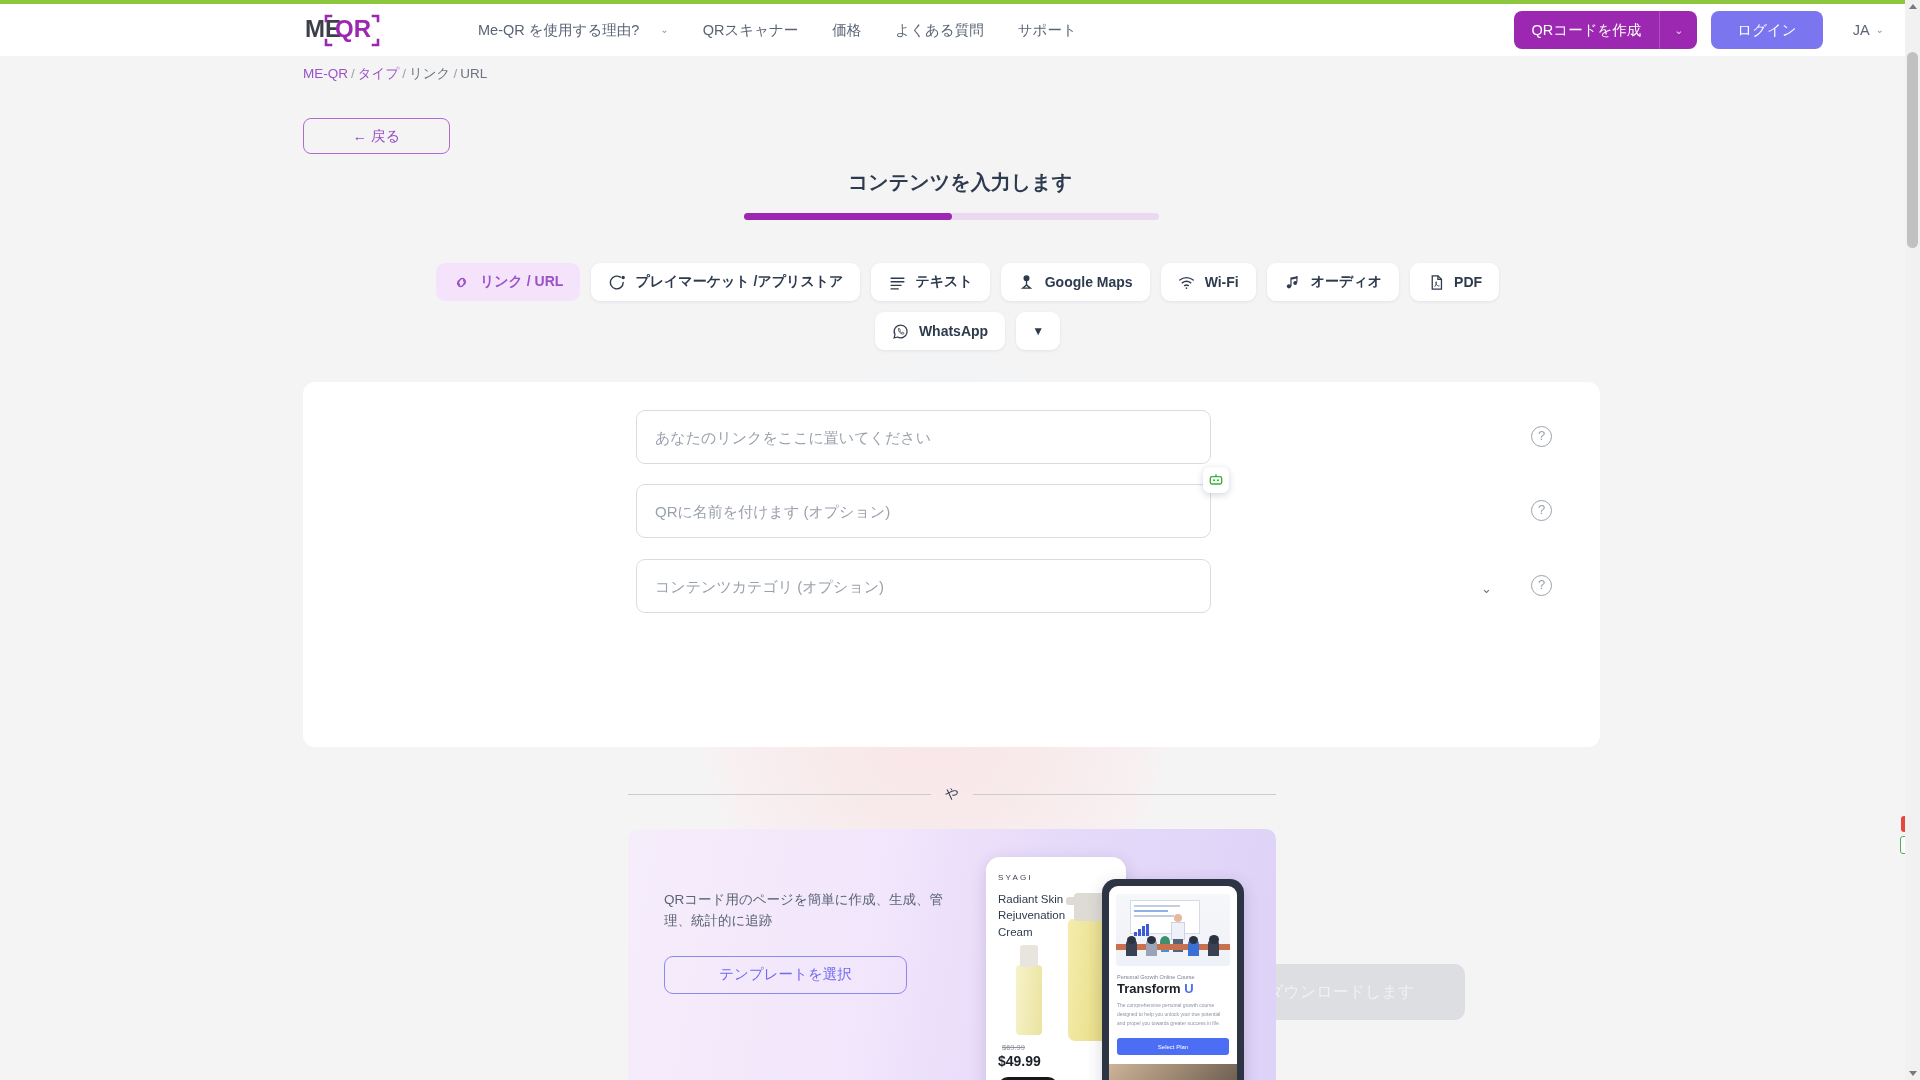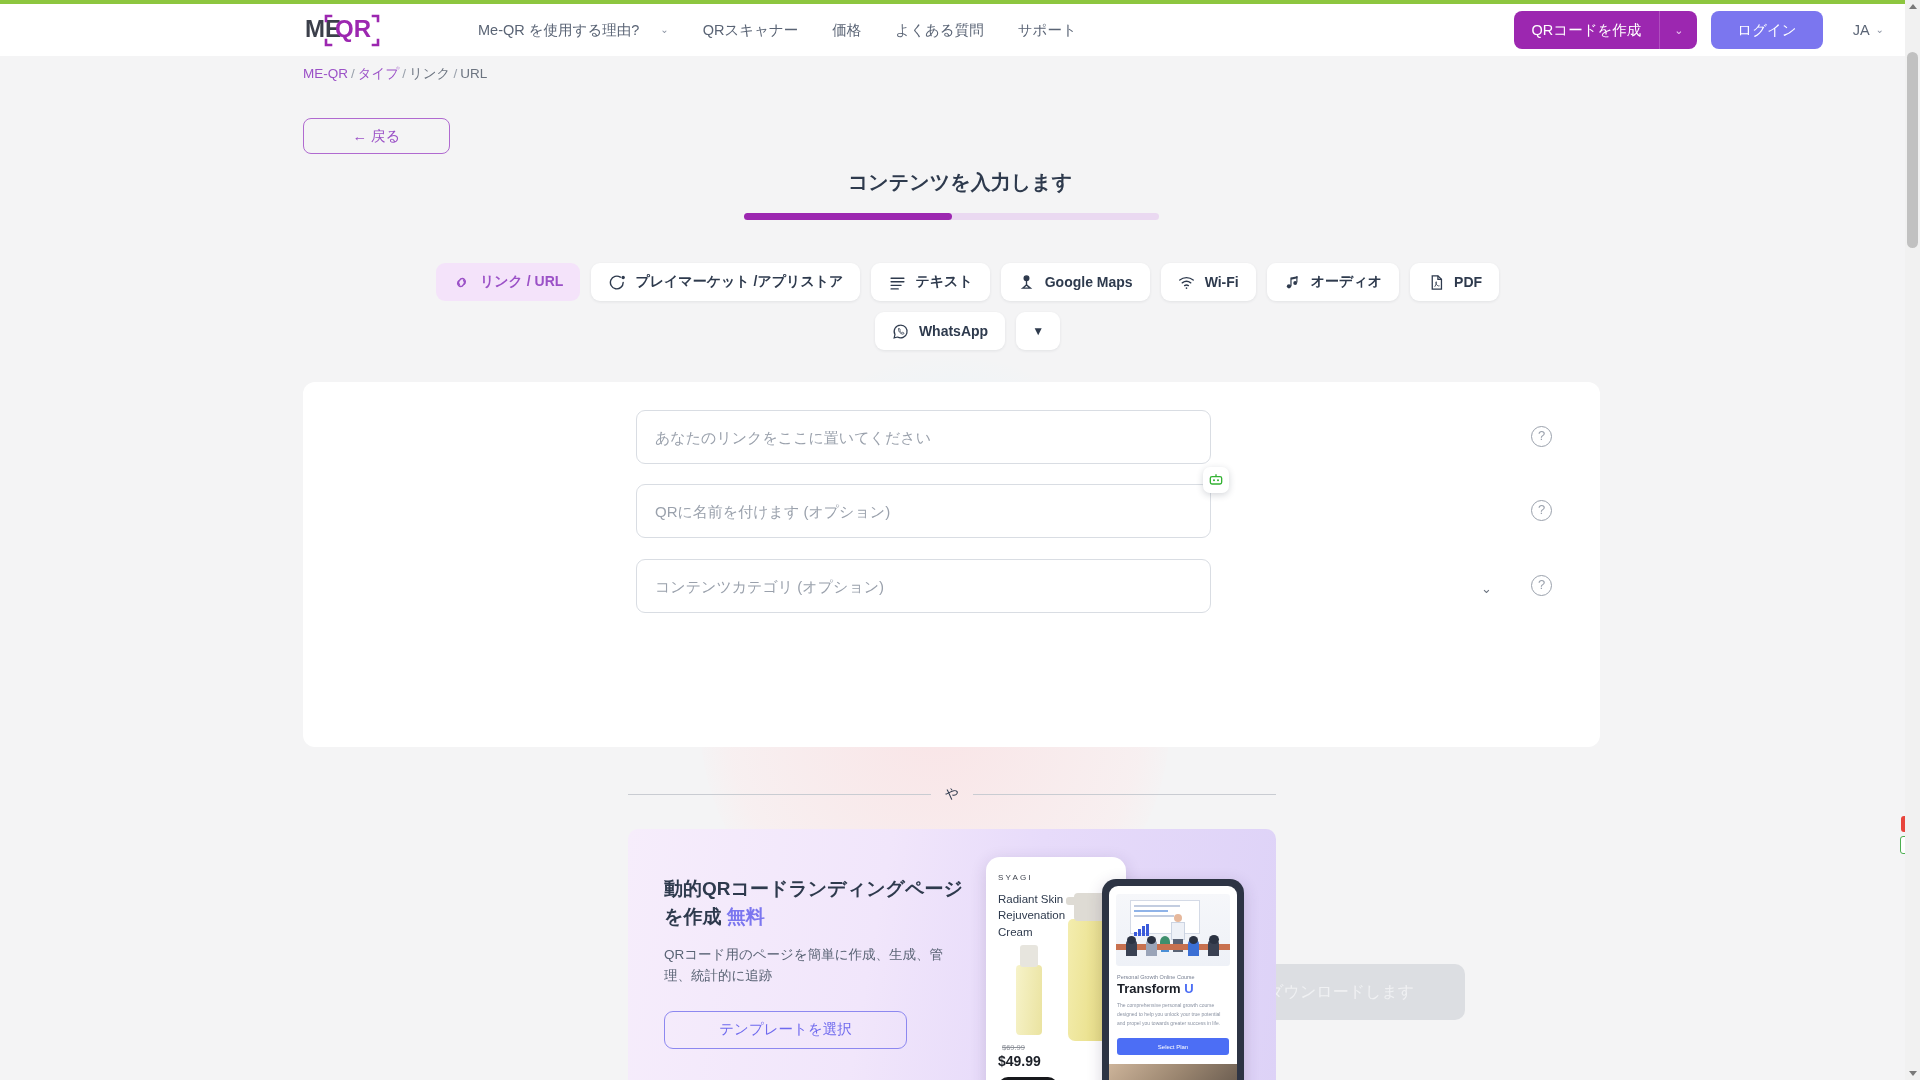--- a/index.html
+++ b/index.html
@@ -524,24 +524,20 @@
 
   <div class="or-wrap">
     <div class="or-line"></div>
     <div class="or-text">や</div>
     <div class="or-line"></div>
   </div>
 
   <div class="promo">
 
     <div class="promo-left">
-      <div class="promo-h">
-        <span>動的QRコードランディングページを作成</span>
-        <span class="free">無料</span>
-      </div>
       <div class="promo-sub">QRコード用のページを簡単に作成、生成、管理、統計的に追跡</div>
       <button class="promo-btn">テンプレートを選択</button>
     </div>
 
     <div class="phone-a">
       <div class="pa-photo"></div>
       <div class="pa-bottle-lg"></div>
       <div class="pa-cap-lg"></div>
       <div class="pa-nozzle-lg"></div>
       <div class="pa-bottle-sm"></div>

